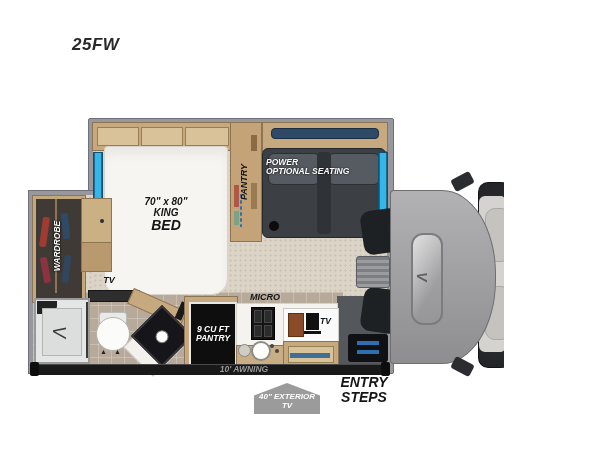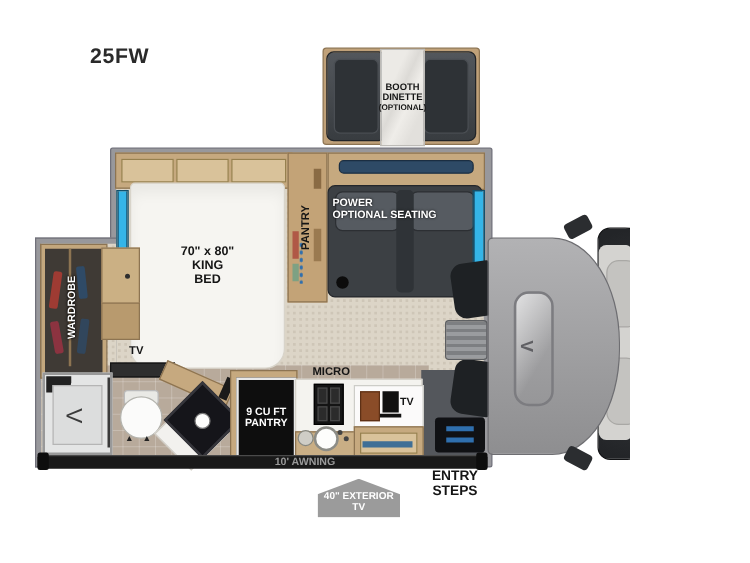--- a/index.html
+++ b/index.html
@@ -1,17 +1,17 @@
 <!DOCTYPE html>
 <html style="--accent: #35b5e8; --wall: #98989c; --wood: #c6a97f; --floor_main: #dcd5c7; --floor_tile: #b8aa9b; --seat_dark: #3c4044; --refer_black: #0e0e0e; --awning_bar: #191919; --badge_gray: #9b9b9b; --cab_gray: #a3a3a5; --cab_dark: #232528;"><head>
 <meta charset="utf-8">
 <style>
   html,body{margin:0;padding:0;background:#fff;}
   .stage{position:relative;width:504px;height:450px;background:#fff;overflow:hidden;
-         font-family:"Liberation Sans",sans-serif;}
+         font-family:"Liberation Sans",sans-serif;font-style:italic;}
   .abs{position:absolute;}
   .lbl{position:absolute;font-weight:bold;color:#151515;line-height:1.1;}
   .vlbl{position:absolute;font-weight:bold;color:#151515;white-space:nowrap;
         transform:translate(-50%,-50%) rotate(-90deg);}
   .wall{background:var(--wall);border:1px solid #70707a;}
   .carpet{background-color:var(--floor_main);
           background-image:radial-gradient(rgba(150,138,120,.20) 1px,transparent 1.4px);
           background-size:5px 5px;}
   .tile{background-color:var(--floor_tile);
         background-image:linear-gradient(rgba(255,255,255,.22) 1px,transparent 1px),
@@ -23,54 +23,40 @@
   .seatdark{background:linear-gradient(180deg,#53575c,#383c40);border:1px solid #212428;border-radius:6px;}
   .cup{position:absolute;width:10px;height:10px;border-radius:50%;background:#0c0c0c;}
 </style>
 </head>
 <body>
 
 <div class="stage">
 
   <div class="lbl" style="left:72px;top:36px;font-size:17px;font-weight:600;color:#2a2a2a;letter-spacing:.5px;">25FW</div>
 
-  <div class="abs" style="left:258px;top:38px;width:124px;height:76px;background:#c0a179;border:1px solid #8d7452;border-radius:3px;">
-    <div class="abs seatdark" style="left:2px;top:2px;width:46px;height:70px;">
-      <div class="abs" style="left:5px;top:5px;right:5px;bottom:5px;background:#2e3236;border-radius:5px;border:1px solid #4a4e53;"></div>
-    </div>
-    <div class="abs seatdark" style="right:2px;top:2px;width:46px;height:70px;">
-      <div class="abs" style="left:5px;top:5px;right:5px;bottom:5px;background:#2e3236;border-radius:5px;border:1px solid #4a4e53;"></div>
-    </div>
-    <div class="abs" style="left:45px;top:0;width:34px;height:76px;background:linear-gradient(115deg,#eceae6 30%,#dcdad6 45%,#efede9 60%,#e2e0dc 80%);border:1px solid #bdbbb7;
-                display:flex;flex-direction:column;align-items:center;justify-content:center;text-align:center;">
-      <span class="lbl" style="position:static;font-size:7.5px;">BOOTH</span>
-      <span class="lbl" style="position:static;font-size:7.5px;">DINETTE</span>
-      <span class="lbl" style="position:static;font-size:6.5px;">(OPTIONAL)</span>
-    </div>
-  </div>
 
   <div class="abs wall" style="left:88px;top:118px;width:304px;height:254px;border-radius:2px;"></div>
   <div class="abs wall" style="left:28px;top:190px;width:64px;height:182px;"></div>
   <div class="abs carpet" style="left:93px;top:123px;width:294px;height:244px;"></div>
   <div class="abs carpet" style="left:33px;top:195px;width:60px;height:172px;"></div>
   <div class="abs tile" style="left:33px;top:292px;width:310px;height:75px;"></div>
   <div class="abs" style="left:337px;top:296px;width:50px;height:71px;background:#54575c;"></div>
 
   <div class="abs wood" style="left:92px;top:122px;width:140px;height:27px;">
     <div class="abs wooddoor" style="left:4px;top:4px;width:40px;height:17px;"></div>
     <div class="abs wooddoor" style="left:48px;top:4px;width:40px;height:17px;"></div>
     <div class="abs wooddoor" style="left:92px;top:4px;width:42px;height:17px;"></div>
   </div>
   <div class="abs window" style="left:93px;top:152px;width:8px;height:82px;"></div>
   <div class="abs" style="left:104px;top:146px;width:122px;height:147px;background:#f6f5f1;border:1px solid #d8d4ca;
               border-radius:4px 4px 16px 16px;box-shadow:inset 0 8px 10px rgba(0,0,0,.05);"></div>
   <div class="abs" style="left:116px;top:196px;width:100px;text-align:center;">
     <div class="lbl" style="position:static;font-size:10px;">70" x 80"</div>
     <div class="lbl" style="position:static;font-size:10px;">KING</div>
-    <div class="lbl" style="position:static;font-size:10px;">BED</div>
+    <div class="lbl" style="position:static;font-size:14px;">BED</div>
   </div>
 
   <div class="abs wood" style="left:230px;top:122px;width:30px;height:118px;background:#c3a377;">
     <div class="abs" style="left:3px;top:62px;width:5px;height:22px;background:#b05846;"></div>
     <div class="abs" style="left:3px;top:88px;width:5px;height:14px;background:#7da183;"></div>
     <div class="abs" style="left:20px;top:12px;width:6px;height:16px;background:#8a6b44;"></div>
     <div class="abs" style="left:20px;top:60px;width:6px;height:26px;background:#9a7a50;"></div>
     <div class="abs" style="left:8px;top:70px;width:4px;height:34px;background-image:radial-gradient(#2f6fae 1px,transparent 1.4px);background-size:4px 6px;"></div>
   </div>
   <div class="vlbl" style="left:244px;top:182px;font-size:9px;">PANTRY</div>
@@ -186,21 +172,21 @@
     <span class="abs" style="left:26px;top:78px;font-size:14px;font-weight:bold;color:#5f5f63;transform:rotate(-90deg);">Λ</span>
   </div>
   <div class="abs" style="left:452px;top:175px;width:21px;height:13px;background:#2b2d30;border-radius:3px;transform:rotate(-28deg);"></div>
   <div class="abs" style="left:452px;top:360px;width:21px;height:13px;background:#2b2d30;border-radius:3px;transform:rotate(28deg);"></div>
 
   <div class="abs" style="left:30px;top:364px;width:360px;height:10px;background:var(--awning_bar);border-top:1px solid #4a4a4a;border-radius:2px;"></div>
   <div class="abs" style="left:30px;top:362px;width:9px;height:14px;background:#0d0d0d;border-radius:2px;"></div>
   <div class="abs" style="left:381px;top:362px;width:9px;height:14px;background:#0d0d0d;border-radius:2px;"></div>
   <div class="lbl" style="left:196px;top:364px;width:96px;text-align:center;font-size:8.5px;line-height:10px;color:#9a9a9a;">10' AWNING</div>
 
-  <div class="lbl" style="left:328px;top:375px;width:72px;text-align:center;font-size:11px;">ENTRY STEPS</div>
+  <div class="lbl" style="left:328px;top:375px;width:72px;text-align:center;font-size:14px;">ENTRY STEPS</div>
 
   <div class="abs" style="left:254px;top:383px;width:66px;height:31px;background:var(--badge_gray);
               clip-path:polygon(50% 0,100% 40%,100% 100%,0 100%,0 40%);
               display:flex;flex-direction:column;align-items:center;justify-content:flex-end;padding-bottom:3px;box-sizing:border-box;">
     <span class="lbl" style="position:static;font-size:8px;color:#fff;">40" EXTERIOR</span>
     <span class="lbl" style="position:static;font-size:8px;color:#fff;">TV</span>
   </div>
 
 </div>
 

